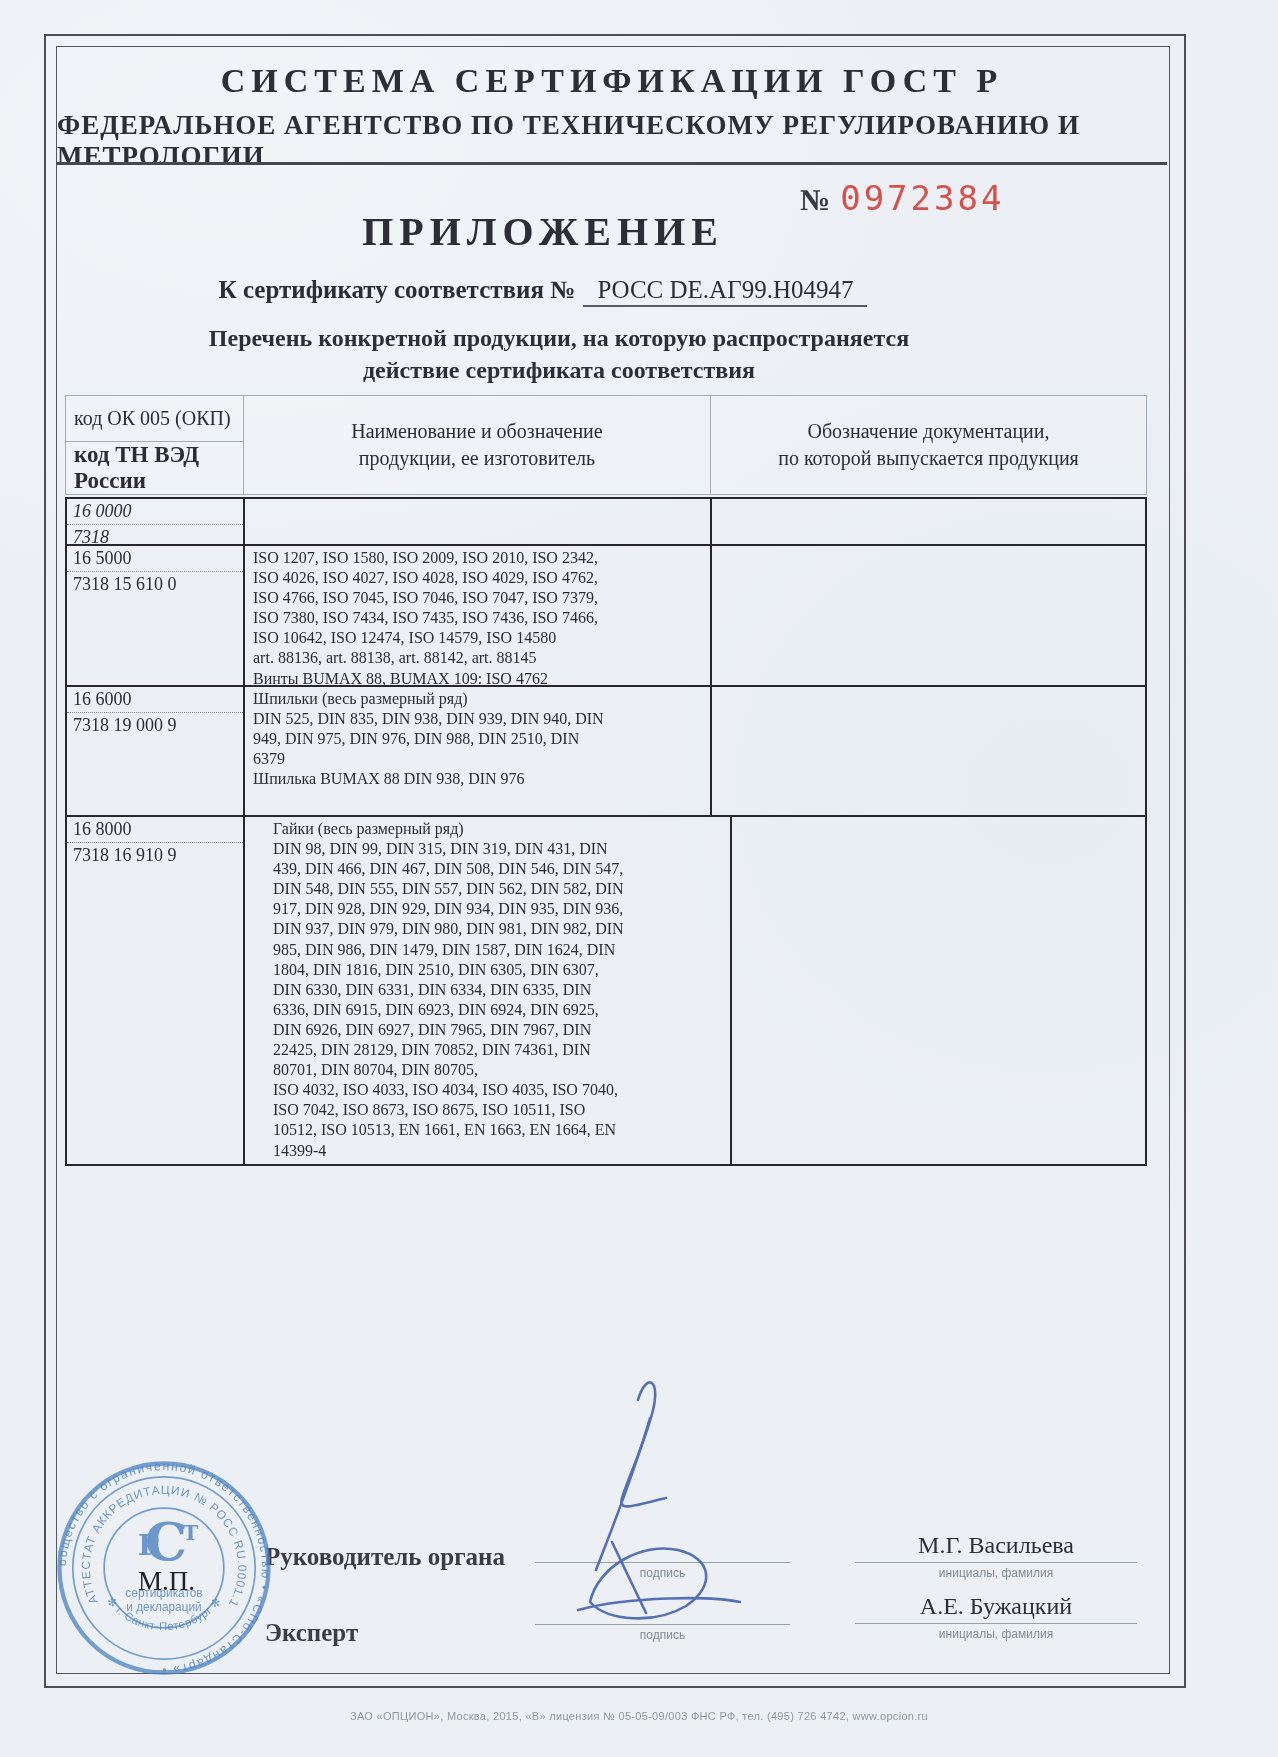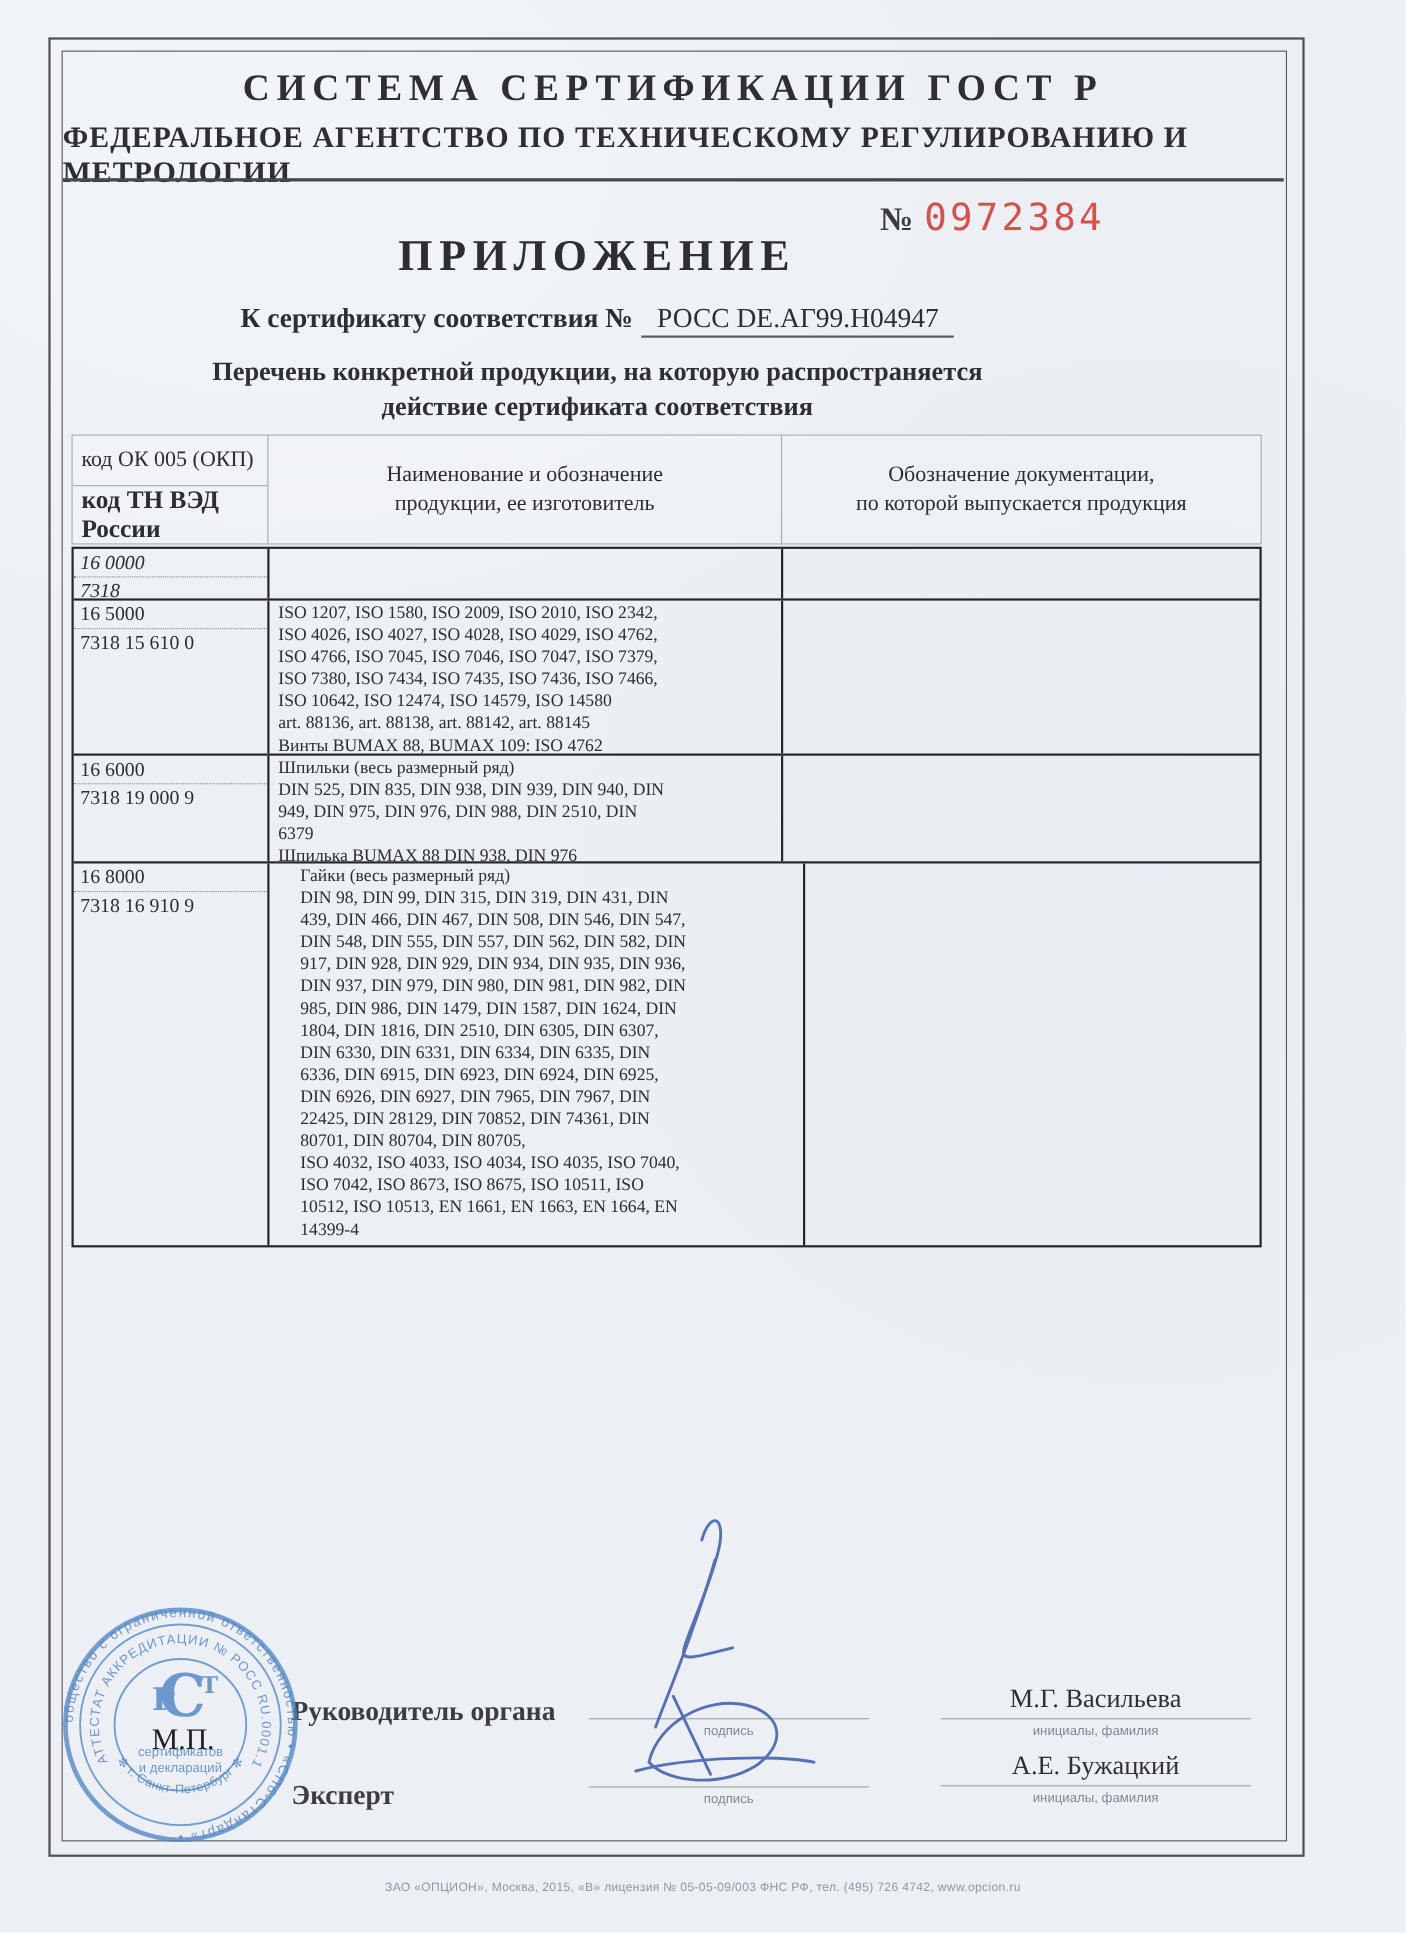--- a/index.html
+++ b/index.html
@@ -16,40 +16,40 @@
   .header-rule { position:absolute; left:57px; top:162px; width:1110px; border-top:3px solid #47474d; }
   .hdr1 { position:absolute; left:57px; top:62px; width:1110px; text-align:center; font-size:34px; font-weight:bold; letter-spacing:6px; color:#2e2e36; }
   .hdr2 { position:absolute; left:57px; top:110px; width:1110px; text-align:left; font-size:27px; font-weight:bold; letter-spacing:1px; color:#2e2e36; }
   .doc-number { position:absolute; left:800px; top:178px; white-space:nowrap; }
   .num-prefix { font-size:30px; font-weight:bold; color:#3a3a42; margin-right:10px; }
   .num-value { font-family:"DejaVu Sans Mono",monospace; font-size:34px; color:#d6514b; letter-spacing:3px; }
   .title { position:absolute; left:56px; top:208px; width:974px; text-align:center; font-size:40px; font-weight:bold; letter-spacing:6px; color:#2d2d35; }
   .subtitle { position:absolute; left:56px; top:276px; width:974px; text-align:center; font-size:25px; color:#2d2d35; }
   .subtitle .lbl { font-weight:bold; margin-right:8px; }
   .subtitle .val { border-bottom:2px solid #5a5a62; padding:0 14px 2px 14px; }
-  .desc { position:absolute; left:56px; width:974px; text-align:center; font-size:24px; font-weight:bold; color:#2e2e36; }
+  .desc { position:absolute; left:56px; width:974px; text-align:center; font-size:24px; font-weight:bold; color:#2e2e36;padding-left:16px; }
   .d1 { top:325px; } .d2 { top:357px; }
 
   .thead { position:absolute; left:65px; top:395px; width:1082px; height:100px; border:1px solid #a2acb3; display:flex; box-sizing:border-box; background:rgba(255,255,255,0.12); }
   .th-col1 { width:178px; border-right:1px solid #a2acb3; display:flex; flex-direction:column; box-sizing:border-box; }
   .th-col1-top { height:52px; border-bottom:1px solid #a2acb3; display:flex; align-items:center; padding-left:8px; font-size:20px; box-sizing:border-box; }
   .th-col1-bot { flex:1; display:flex; align-items:center; padding-left:8px; font-size:23px;font-weight:bold; }
   .th-col2 { width:467px; border-right:1px solid #a2acb3; box-sizing:border-box; }
   .th-col3 { flex:1; }
   .th-center { height:100%; display:flex; align-items:center; justify-content:center; text-align:center; font-size:20px; white-space:pre-line; line-height:27px; }
 
   .tbody { position:absolute; left:65px; top:497px; width:1082px; border:2px solid #26262b; box-sizing:border-box; }
   .trow { display:flex; border-bottom:2px solid #26262b; box-sizing:border-box; }
   .trow:last-child { border-bottom:none;gap:20px; }
   .td-codes { width:178px; border-right:2px solid #26262b; box-sizing:border-box; font-size:18px; }
   .code-top { padding:2px 4px 2px 6px; border-bottom:1px dotted #87878c; }
   .code-bot { padding:2px 4px 0 6px; }
   .td-name { width:467px; border-right:2px solid #26262b; box-sizing:border-box; font-size:16px; line-height:20.1px; padding:2px 6px 2px 8px; white-space:pre-line; }
   .td-docs { flex:1; }
-  .r1 { height:47px;font-style:italic; } .r2 { height:141px; } .r3 { height:98px;justify-content:space-between; } .r4 { min-height:347px; }
+  .r1 { height:47px;font-style:italic; } .r2 { height:141px; } .r3 { height:130px;justify-content:space-between; } .r4 { min-height:347px; }
 
   .role1 { position:absolute; left:265px; top:1543px; font-size:25px; font-weight:bold; color:#3c3c42; }
   .role1b { position:absolute; left:265px; top:1571px; font-size:25px; font-weight:bold; color:#3c3c42; border-bottom:2px solid #3c3c42; padding-bottom:1px; }
   .role2 { position:absolute; left:265px; top:1603px; font-size:25px; font-weight:bold; color:#3c3c42;margin-top:16px; }
   .sigline { position:absolute; border-top:1px solid #98a2aa; }
   .sl1 { left:535px; top:1562px; width:255px; }
   .sl2 { left:535px; top:1624px; width:255px; }
   .nl1 { left:855px; top:1562px; width:282px; }
   .nl2 { left:855px; top:1623px; width:282px; }
   .caption { position:absolute; font-family:"Liberation Sans",sans-serif; font-size:12px; color:#7e8b95; text-align:center; }

